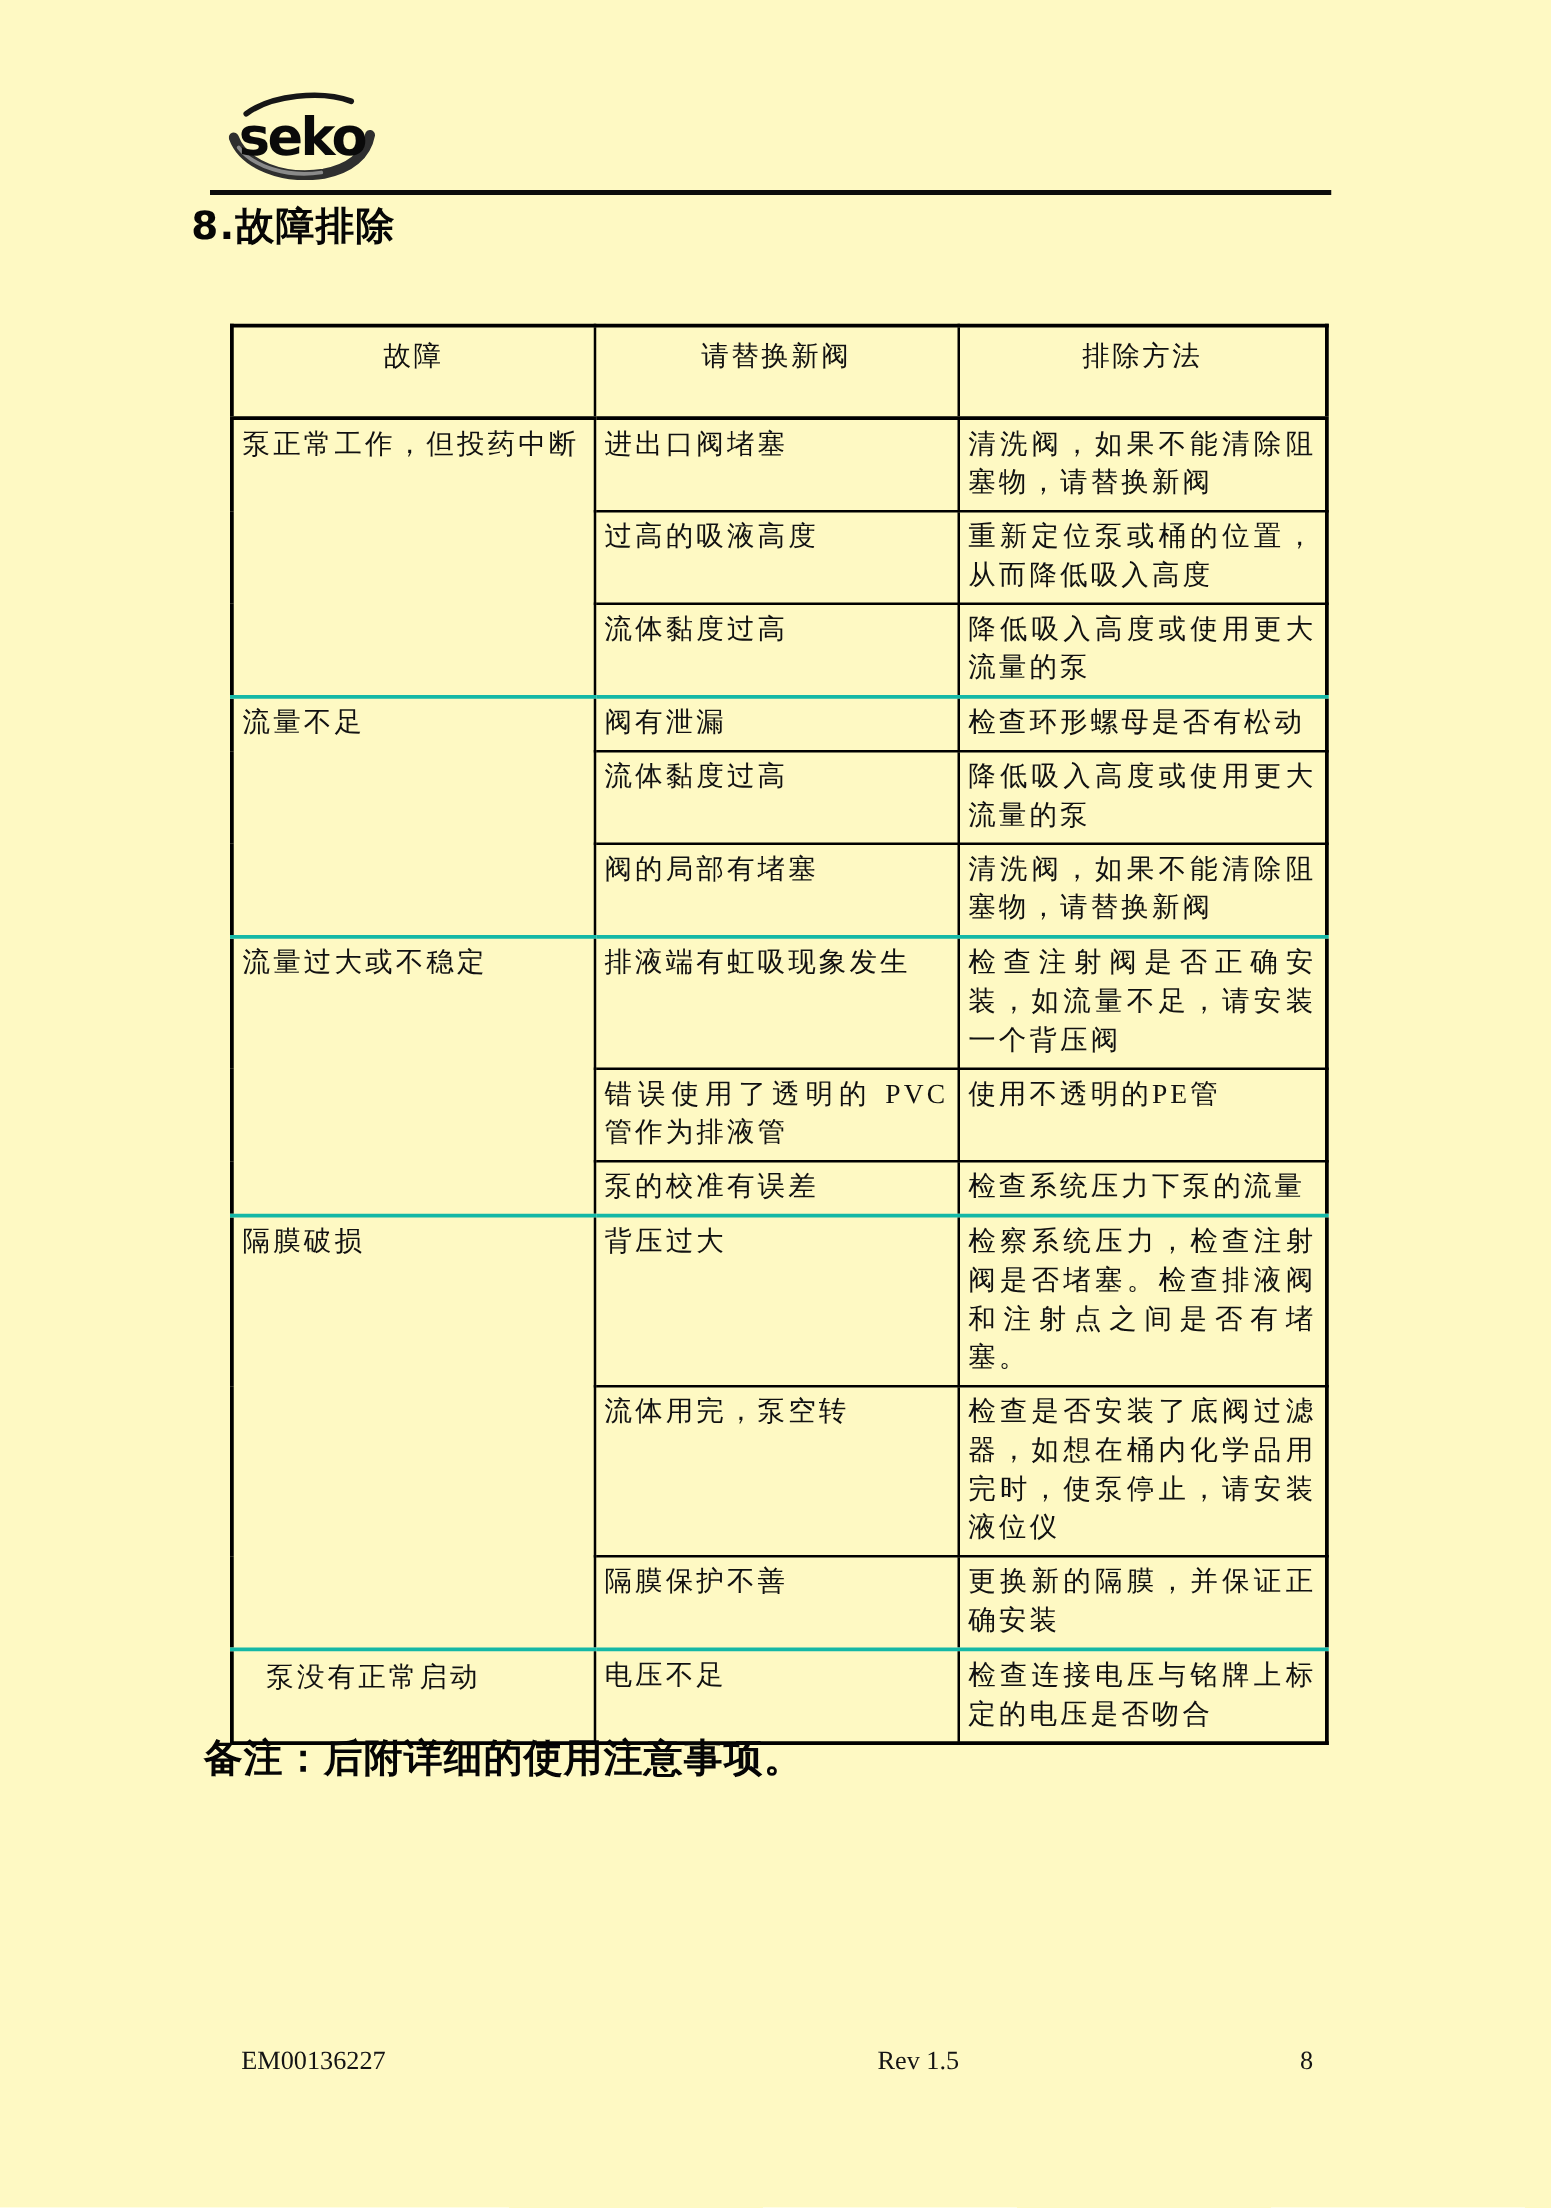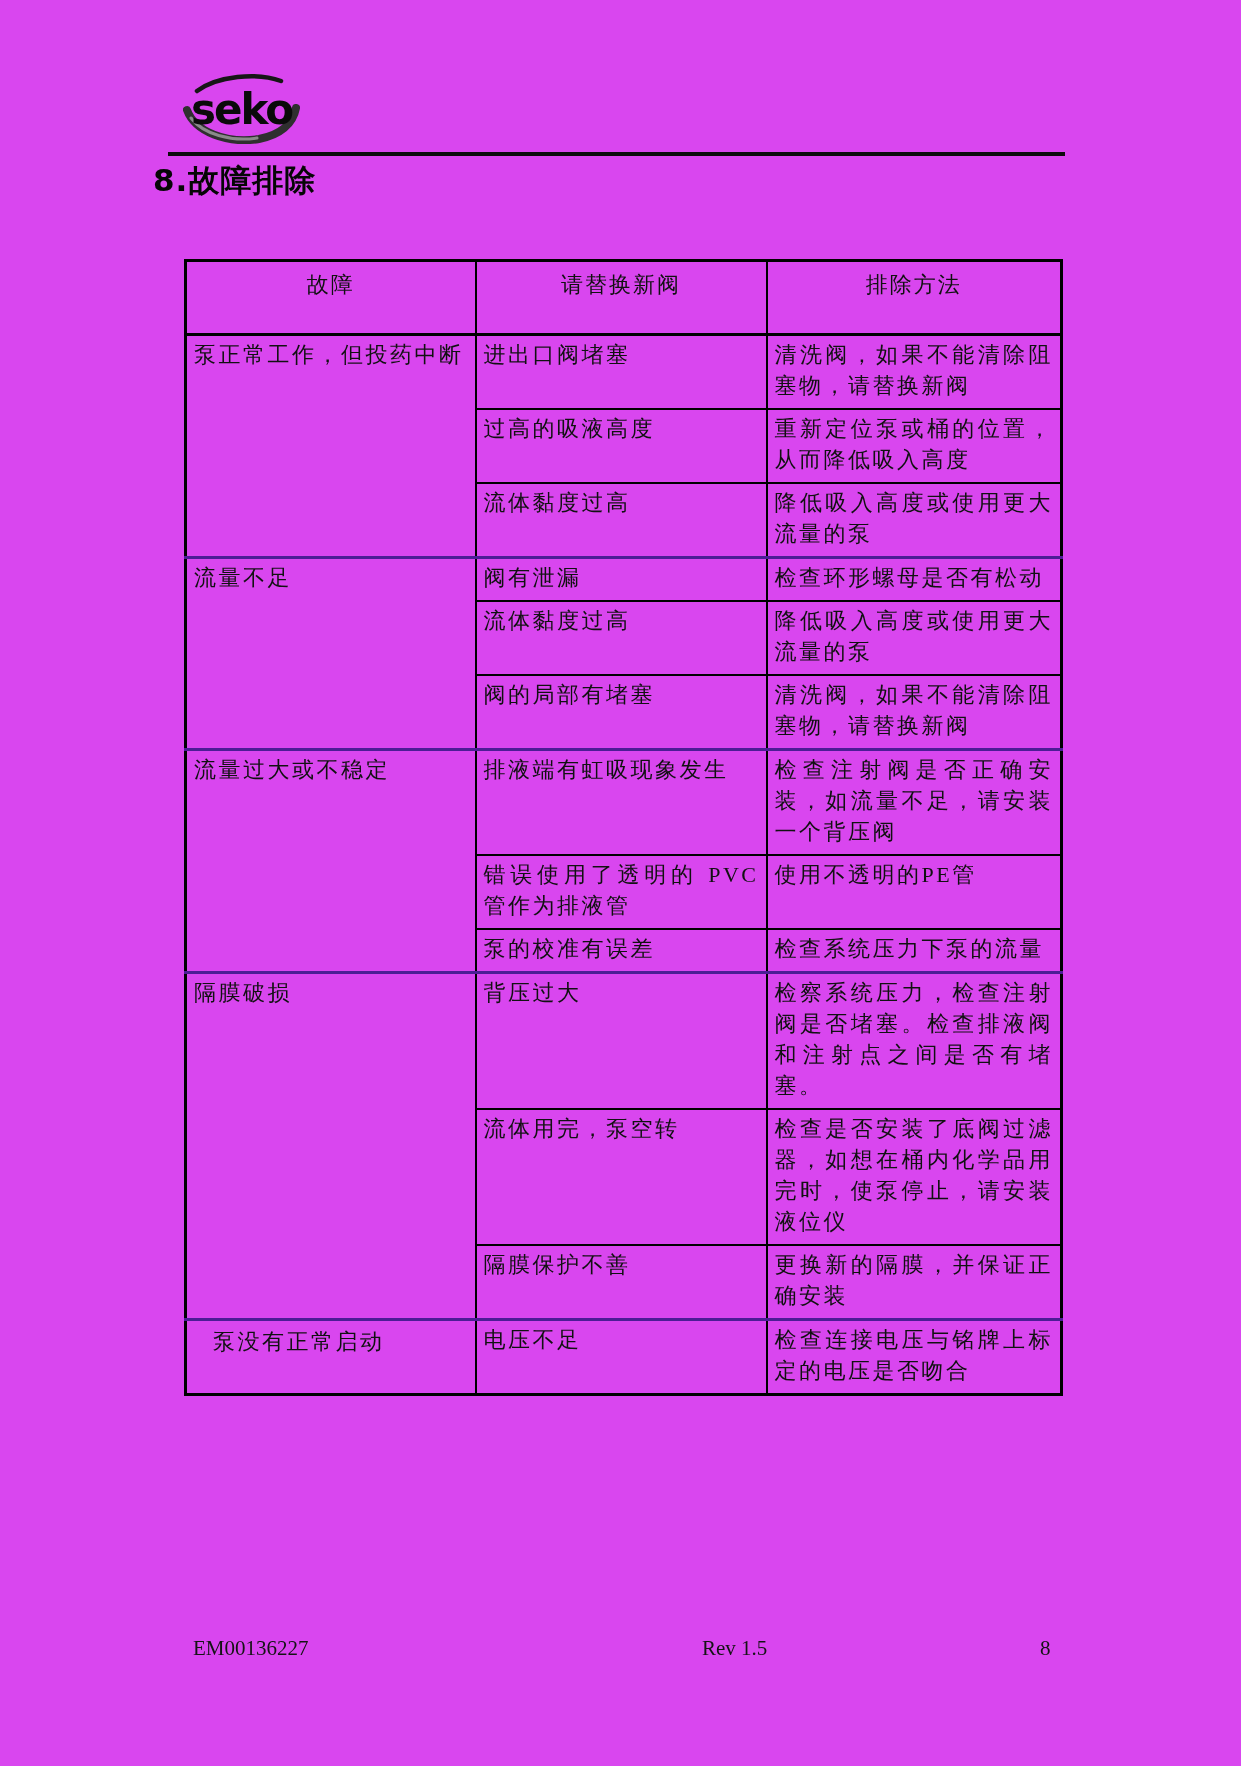--- a/index.html
+++ b/index.html
@@ -1,21 +1,21 @@
 <!DOCTYPE html>
 <html lang="zh"><head>
 <meta charset="utf-8">
 <style>
   html,body{margin:0;padding:0;background:#ffffff;}
   body{
     width:1241px;height:1766px;position:relative;
     font-family:"Liberation Serif","DejaVu Serif",serif;
     color:#111;
   }
-  .page{position:absolute;inset:0;background:#d946ef;text-decoration:underline;}
+  .page{position:absolute;inset:0;background:#fef9c3;text-decoration:underline;}
 
   
   .logo{position:absolute;left:183px;top:72px;width:122px;height:72px;}
 
   
   .rule{position:absolute;left:168px;top:152px;width:897px;height:4px;background:#0c0c0c;}
 
   
   .title{
     position:absolute;left:153px;top:160px;
@@ -35,21 +35,21 @@
     text-align:center;vertical-align:top;
     height:62px;padding-top:8px;
   }
   table.fault-table td{
     border:2px solid #000000;
     font-size:22px;line-height:31px;letter-spacing:2.5px;
     vertical-align:top;text-align:justify;
     padding:3px 7px 7px 7px;
     overflow:hidden;
   }
-  tr.group-start td{border-top:3px solid #4c1d95;margin-top:20px;}
+  tr.group-start td{border-top:3px solid #14b8a6;margin-top:20px;}
   td.fault{
     vertical-align:middle;text-align:left;padding-left:9px;letter-spacing:2px;
   }
   td.fault.top{vertical-align:top;padding-top:5px;padding-left:26px;}
   td.indent{padding-left:28px;}
 
   
   .note{
     position:absolute;left:163px;top:1386px;
     font-family:"DejaVu Sans","Liberation Sans",sans-serif;
@@ -150,18 +150,19 @@
 
       <tr class="group-start">
         <td class="fault top">泵没有正常启动</td>
         <td class="indent">电压不足</td>
         <td>检查连接电压与铭牌上标定的电压是否吻合</td>
       </tr>
     </tbody>
       </table>
   </div>
 
+  <div class="note">备注：后附详细的使用注意事项。</div>
 
   <div class="footer-item footer-doc">EM00136227</div>
   <div class="footer-item footer-rev">Rev 1.5</div>
   <div class="footer-item footer-page">8</div>
 
 </div>
 
 </body></html>

